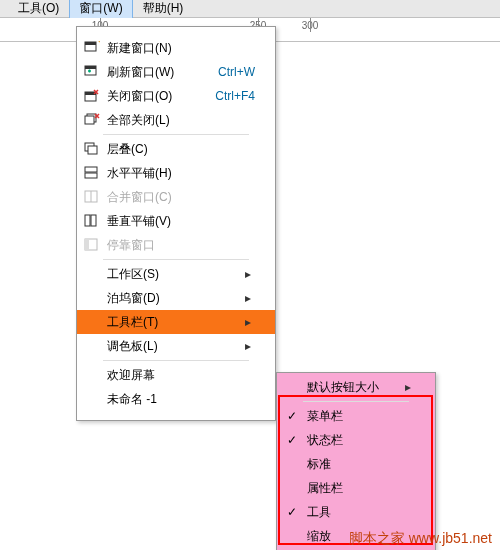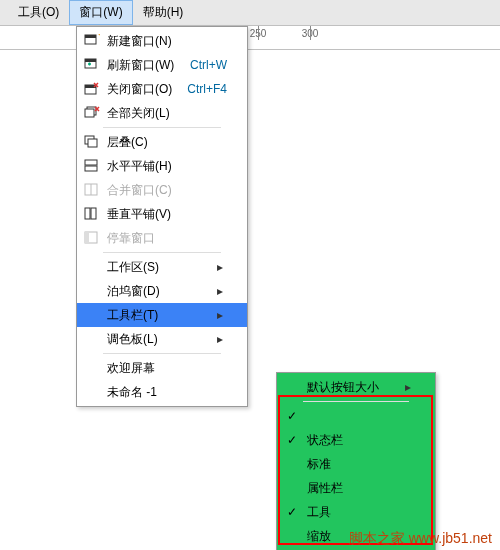--- a/index.html
+++ b/index.html
@@ -1,27 +1,27 @@
 <!DOCTYPE html>
 <html><head>
 <meta charset="utf-8">
 <style>
 *{margin:0;padding:0;box-sizing:border-box;font-family:"Microsoft YaHei",sans-serif;font-size:12px}
 body{background:#fff;width:500px;height:550px;overflow:hidden;position:relative}
-.menubar{background:#e8e8e8;border-bottom:1px solid #c0c0c0;height:26px;display:flex;align-items:center;padding-left:8px}
+.menubar{background:#e8e8e8;border-bottom:1px solid #c0c0c0;height:18px;display:flex;align-items:center;padding-left:8px}
 .menubar-item{padding:4px 10px;cursor:default}
 .menubar-item.active{background:#cfe4fa;border:1px solid #7eb4ea;padding:3px 9px}
 .ruler{height:24px;background:#fff;border-bottom:1px solid #c0c0c0;position:relative}
 .tick{position:absolute;top:0;width:1px;height:8px;background:#888}
 .tick.major{height:14px}
 .tlabel{position:absolute;top:2px;font-size:10px;color:#666;transform:translateX(-50%)}
-.dropdown{position:absolute;top:26px;left:76px;width:172px;background:#fff;border:1px solid #999;box-shadow:2px 2px 4px rgba(0,0,0,0.2);padding:2px 0}
-.submenu{position:absolute;top:372px;left:276px;width:160px;background:#22c55e;border:1px solid #999;box-shadow:2px 2px 4px rgba(0,0,0,0.2);padding:2px 0}
+.dropdown{position:absolute;top:26px;left:76px;width:200px;background:#fff;border:1px solid #999;box-shadow:2px 2px 4px rgba(0,0,0,0.2);padding:9px 0}
+.submenu{position:absolute;top:372px;left:276px;width:160px;background:#f9a8d4;border:1px solid #999;box-shadow:2px 2px 4px rgba(0,0,0,0.2);padding:2px 0}
 .mi{display:flex;align-items:center;height:24px;padding:0 20px 0 4px;cursor:default}
-.mi.hl{background:#3b82f6}
+.mi.hl{background:#f97316}
 .mi.disabled{color:#aaa}
 .micon{width:22px;height:20px;display:flex;align-items:center;justify-content:center;flex-shrink:0}
 .mlabel{flex:1;padding-left:4px}
 .mshort{color:#0369a1;padding-left:10px}
 .marrow{width:10px;color:#333}
 .sep{height:1px;background:#ddd;margin:2px 26px}
 .chk{width:22px;text-align:center;flex-shrink:0}
 .redbox{position:absolute;top:395px;left:278px;width:155px;height:150px;border:2px solid red;pointer-events:none}
 .wm{position:absolute;bottom:2px;right:8px;font-size:14px;color:#c2410c;font-family:Liberation Sans, sans-serif}
 svg{display:block}
@@ -167,20 +167,21 @@
 
 <div class="submenu">
   <div class="mi">
     <span class="chk"></span>
     <span class="mlabel">默认按钮大小</span>
     <span class="marrow">▸</span>
   </div>
   <div class="sep"></div>
   <div class="mi">
     <span class="chk">✓</span>
+    <span class="mlabel">菜单栏</span>
   </div>
   <div class="mi">
     <span class="chk">✓</span>
     <span class="mlabel">状态栏</span>
   </div>
   <div class="mi">
     <span class="chk"></span>
     <span class="mlabel">标准</span>
   </div>
   <div class="mi">

